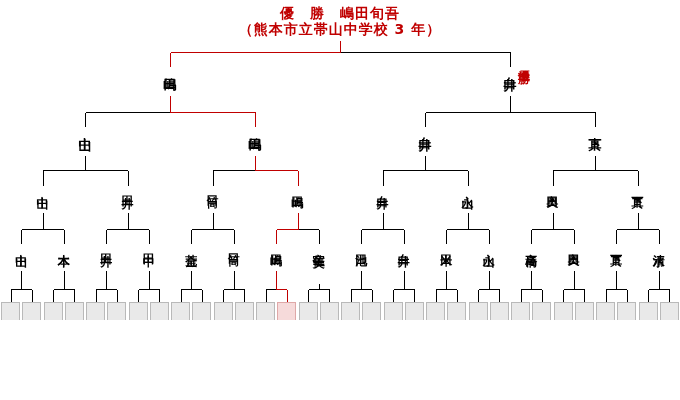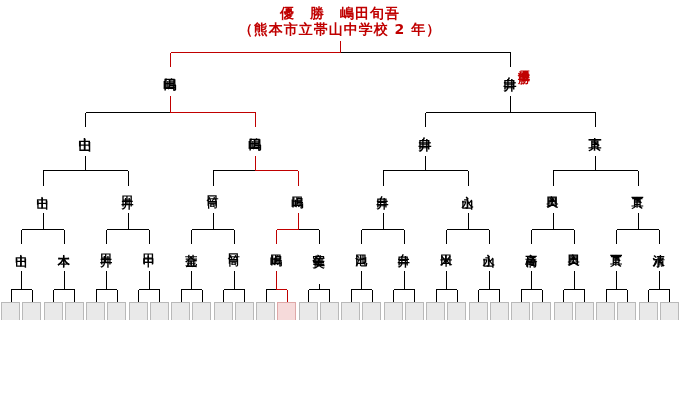--- a/index.html
+++ b/index.html
@@ -18,21 +18,21 @@
         font-size:12px;letter-spacing:1px;color:#111;
         display:flex;justify-content:center;padding-top:3px;}
   .pbox.champ{background:var(--chbg,#f6dada);border-color:var(--chbd,#dfa8a8);}
 </style>
 </head>
 <body>
 
 <div class="stage">
   <div class="title">
     <div>優　勝　嶋田旬吾</div>
-    <div>（熊本市立帯山中学校 2 年）</div>
+    <div>（熊本市立帯山中学校 3 年）</div>
   </div>
   <svg id="lines" width="680" height="400" shape-rendering="crispEdges">
       <line x1="11.125" y1="289.5" x2="11.125" y2="302.5" stroke="#000000" stroke-width="1"></line>
       <line x1="32.375" y1="289.5" x2="32.375" y2="302.5" stroke="#000000" stroke-width="1"></line>
       <line x1="11.125" y1="289.5" x2="32.375" y2="289.5" stroke="#000000" stroke-width="1"></line>
       <line x1="21.75" y1="289.5" x2="21.75" y2="270.5" stroke="#000000" stroke-width="1"></line>
       <line x1="53.625" y1="289.5" x2="53.625" y2="302.5" stroke="#000000" stroke-width="1"></line>
       <line x1="74.875" y1="289.5" x2="74.875" y2="302.5" stroke="#000000" stroke-width="1"></line>
       <line x1="53.625" y1="289.5" x2="74.875" y2="289.5" stroke="#000000" stroke-width="1"></line>
       <line x1="64.25" y1="289.5" x2="64.25" y2="270.5" stroke="#000000" stroke-width="1"></line>

